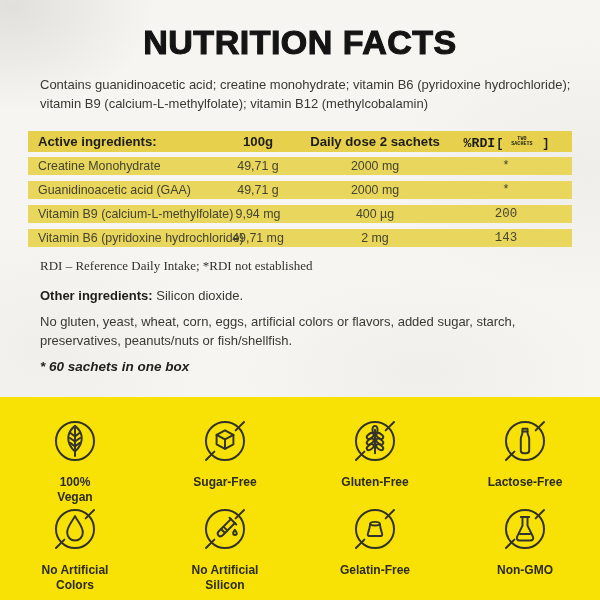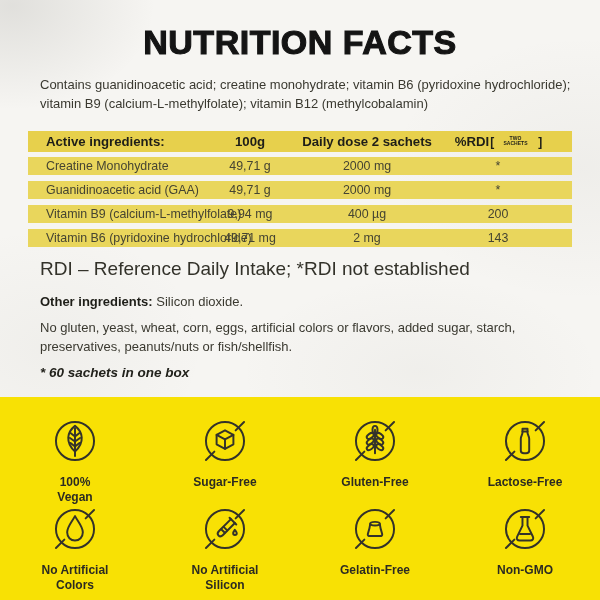--- a/index.html
+++ b/index.html
@@ -18,36 +18,36 @@
     margin:24px 16px 0;text-align:center;
     font-size:34px;line-height:36px;font-weight:700;color:#141414;
     letter-spacing:0.5px;-webkit-text-stroke:1.1px #141414;
   }
   .desc{
     margin:15px 25px 0 40px;font-size:13px;line-height:19px;color:#3a3930;
   }
   .ntable{margin:18px 28px 0;}
   .t-row{
     display:flex;align-items:center;background:var(--row-bg);
-    height:18px;margin-bottom:6px;padding:0 18px;
+    height:18px;margin-bottom:6px;padding:0 10px;
     font-size:12.4px;color:#454432;
   }
   .t-row.t-head{
     background:var(--header-bg);height:21px;font-weight:700;
     font-size:13.2px;color:#1e1e18;margin-bottom:5px;
   }
   .c-name{flex:1 1 0;min-width:0;white-space:nowrap;overflow:visible;text-align:left;}
   .c-100g{flex:0 0 84px;text-align:center;white-space:nowrap;}
   .c-dose{flex:0 0 150px;text-align:center;white-space:nowrap;}
-  .c-rdi{flex:0 0 112px;text-align:center;white-space:nowrap;display:flex;align-items:center;justify-content:center;gap:1px;}
+  .c-rdi{flex:0 0 112px;text-align:center;white-space:nowrap;display:flex;align-items:flex-end;justify-content:center;gap:1px;font-family:Liberation Mono, monospace;}
   .t-row:not(.t-head) .c-rdi{display:block;}
   .br{font-size:12px;font-weight:700;letter-spacing:-1px;}
   .stack{display:inline-flex;flex-direction:column;line-height:1.05;transform:scale(0.56);transform-origin:center;font-weight:700;}
   .stack span{font-size:9px;letter-spacing:0;}
-  .note{margin:11px 40px 0;font-size:19px;color:#33322a;}
+  .note{margin:11px 40px 0;font-size:13px;color:#33322a;font-family:Liberation Serif, serif;}
   .other{margin:14px 40px 0;font-size:13px;color:#3a3930;}
   .other b{color:#1e1e18;}
   .allergen{margin:9px 30px 0 40px;font-size:13px;line-height:19px;color:#3a3930;}
   .sachets{margin:9px 40px 0;font-size:13.5px;font-weight:700;font-style:italic;color:#22221c;}
   .band{
     position:absolute;left:0;right:0;top:397px;bottom:0;
     background:var(--band-bg);
     display:grid;grid-template-columns:repeat(4,1fr);grid-auto-rows:88px;
     padding-top:16px;align-content:start;justify-items:center;
   }

